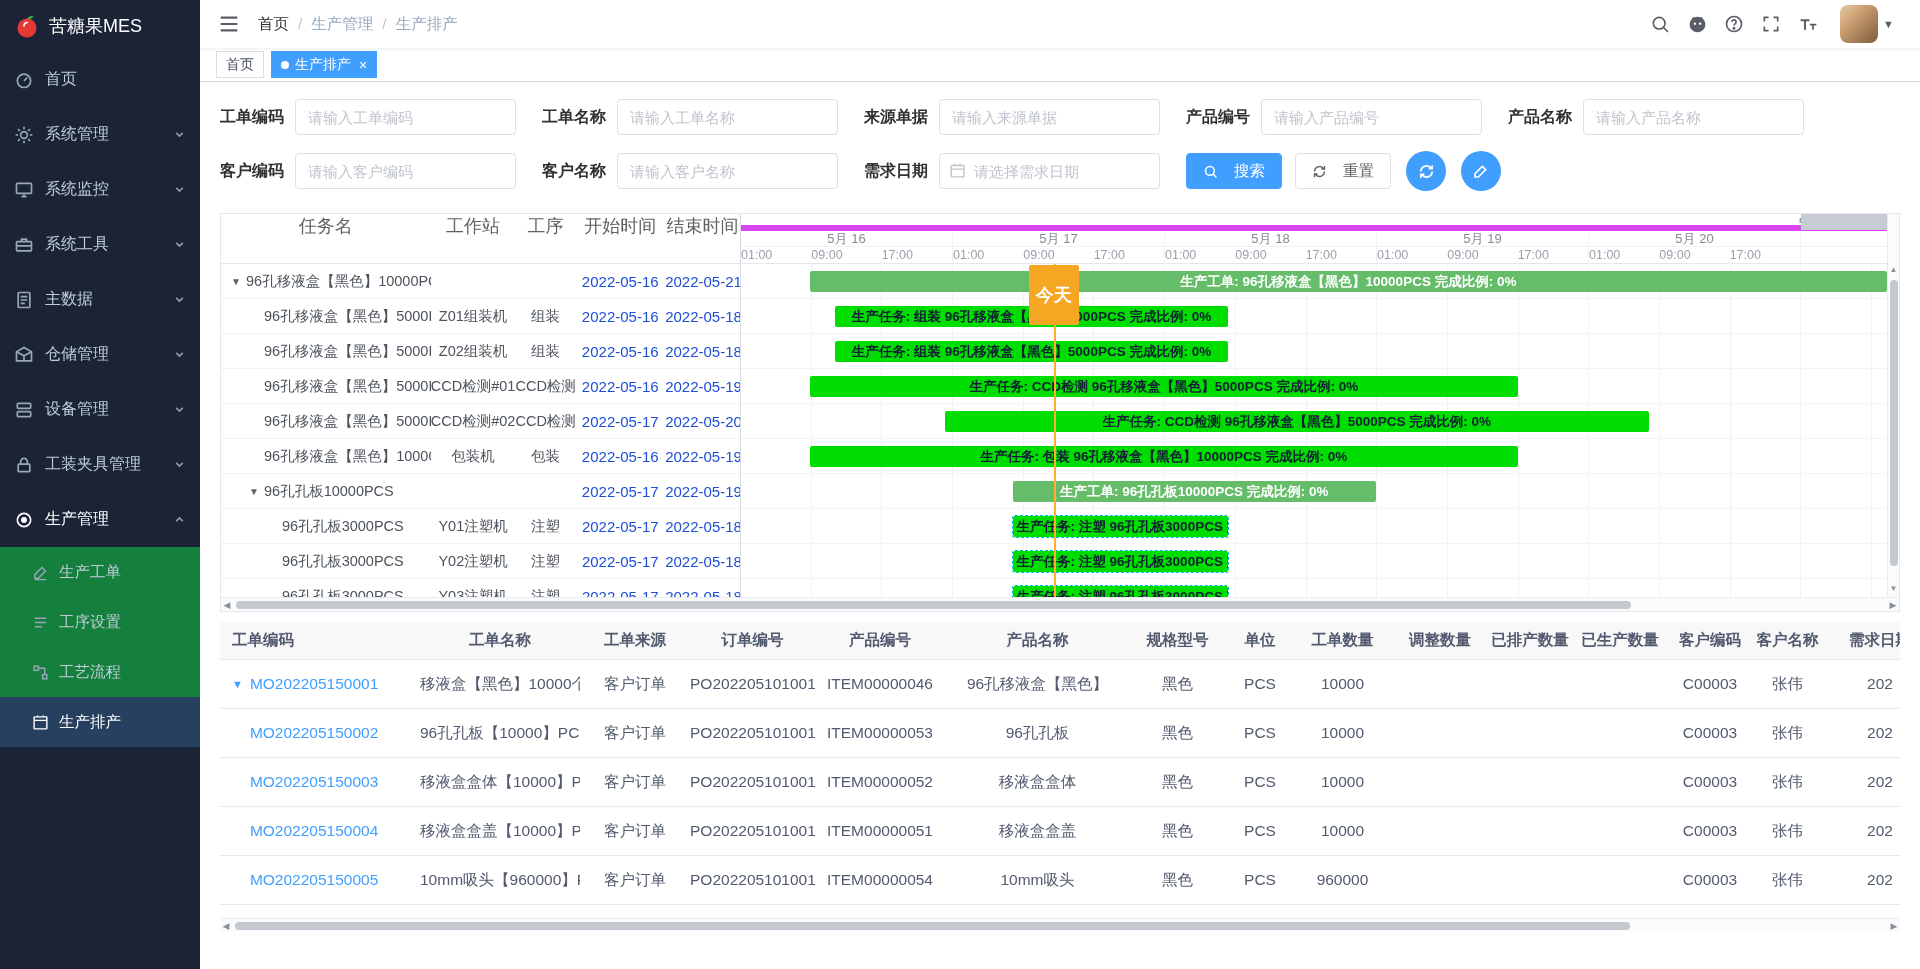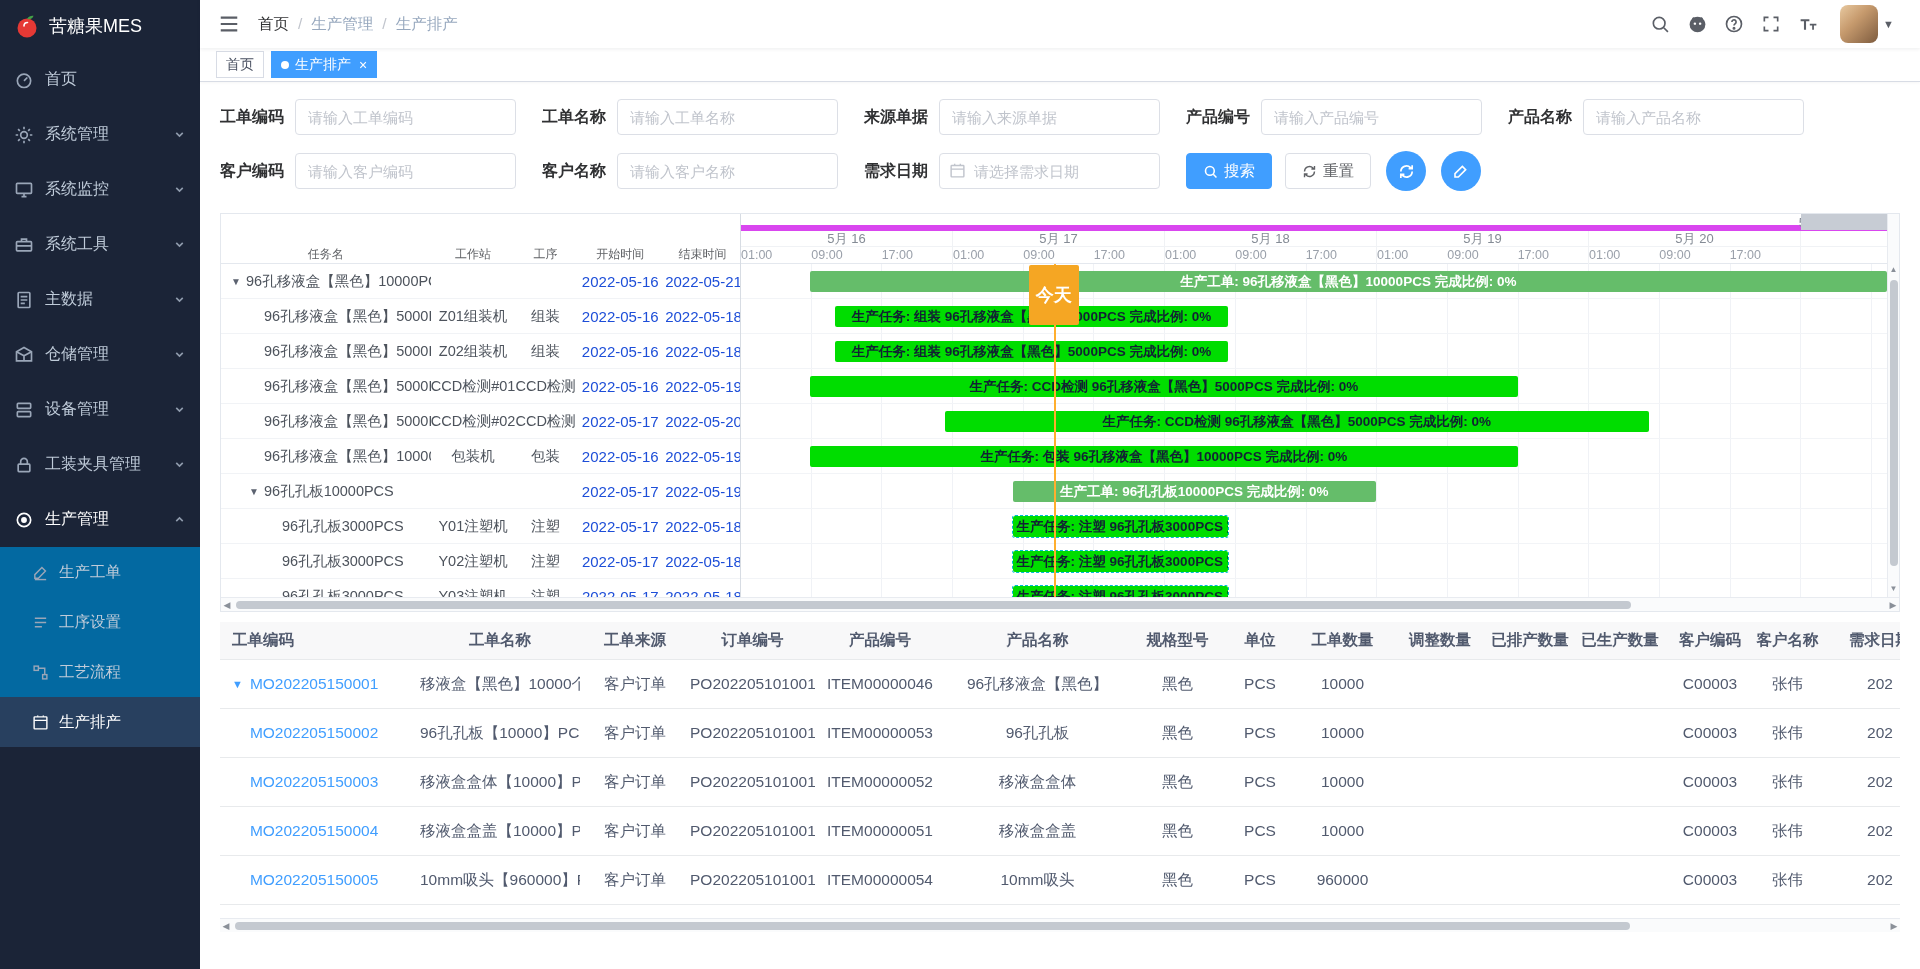--- a/index.html
+++ b/index.html
@@ -10,21 +10,21 @@
   
   .sidebar{width:200px;background:#1b2437;flex:none;display:flex;flex-direction:column;overflow:hidden}
   .logo{height:52px;display:flex;align-items:center;gap:9px;padding:0 14px;flex:none}
   .logo-text{color:#fff;font-size:18px;font-weight:400;white-space:nowrap}
   .menu{flex:1}
   .menu-item{height:55px;display:flex;align-items:center;padding:0 14px;color:#bfcbd9;font-size:16px;cursor:pointer;white-space:nowrap}
   .menu-item .mi-icon{width:20px;height:20px;margin-right:11px;flex:none;color:#9aa6b8}
   .menu-item.active{color:#fff}
   .menu-item.active .mi-icon{color:#fff}
   .mi-arrow{margin-left:auto;color:#8f9bac;width:13px;height:13px}
-  .submenu{background:#0369a1}
+  .submenu{background:#15803d}
   .submenu-item{height:50px;display:flex;align-items:center;padding:0 14px 0 32px;color:#bfcbd9;font-size:15.5px;cursor:pointer;white-space:nowrap}
   .submenu-item .mi-icon{width:17px;height:17px;margin-right:10px;color:#9aa6b8}
   .submenu-item.active{background:#28405f;color:#fff}
   .submenu-item.active .mi-icon{color:#fff}
 
   
   .main{flex:1;display:flex;flex-direction:column;min-width:0}
 
   .navbar{height:48px;flex:none;display:flex;align-items:center;padding:0 18px;background:#fff;box-shadow:0 1px 4px rgba(0,21,41,.08);position:relative;z-index:10}
   .hamburger{width:24px;height:24px;color:#5a5e66;cursor:pointer;background:none;border:none;display:flex;align-items:center}
@@ -47,31 +47,31 @@
   
   .filters{padding:17px 20px 4px;flex:none}
   .f-row{display:flex;align-items:center;margin-bottom:16px}
   .f-field{display:flex;align-items:center;margin-right:26px}
   .f-label{font-weight:700;font-size:16px;color:#303133;margin-right:11px;white-space:nowrap}
   .f-input{width:221px;height:36px;border:1px solid #dcdfe6;border-radius:4px;padding:0 12px;font-size:15px;color:#606266;outline:none;font-family:inherit}
   .f-input::placeholder{color:#c0c4cc}
   .date-wrap{position:relative}
   .date-wrap .f-input{padding-left:34px}
   .cal-icon{position:absolute;left:10px;top:9px;width:17px;height:17px;color:#c0c4cc}
-  .btn{height:36px;border-radius:4px;border:1px solid #dcdfe6;background:#fff;color:#606266;font-size:15.5px;padding:0 16px;display:inline-flex;align-items:center;gap:6px;cursor:pointer;font-family:Liberation Mono, monospace}
+  .btn{height:36px;border-radius:4px;border:1px solid #dcdfe6;background:#fff;color:#606266;font-size:15.5px;padding:0 16px;display:inline-flex;align-items:center;gap:16px;cursor:pointer;font-family:Liberation Mono, monospace}
   .btn.primary{background:#409eff;border-color:#409eff;color:#fff}
   .btn + .btn{margin-left:13px}
   .circle-btn{width:40px;height:40px;border-radius:50%;background:#409eff;border:none;color:#fff;margin-left:15px;display:inline-flex;align-items:center;justify-content:center;cursor:pointer}
   .btn-icon{width:15px;height:15px}
 
   
   .gantt-panel{margin:2px 20px 0;border:1px solid #e4e8ee;flex:none}
   .gantt-main{display:flex;position:relative}
   .gantt-left{width:520px;flex:none;border-right:1px solid #d7dce3}
-  .gl-header{height:50px;display:flex;align-items:flex-end;border-bottom:1px solid #e4e8ee;color:#606266;font-size:12px}
+  .gl-header{height:50px;display:flex;align-items:flex-start;border-bottom:1px solid #e4e8ee;color:#606266;font-size:18px}
   .glh{text-align:center;white-space:nowrap;overflow:hidden}
   .c-task{width:210px}.c-station{width:85px}.c-process{width:60px}.c-start{width:90px}.c-end{width:75px}
   .gl-body{height:333px;overflow:hidden}
   .gl-row{height:35px;display:flex;align-items:center;border-bottom:1px solid #f1f3f6;color:#4d535c;cursor:pointer}
   .glc{text-align:center;white-space:nowrap;overflow:hidden;font-size:14.5px}
   .gl-row .c-task{text-align:left;display:flex;align-items:center;padding-left:10px}
   .gl-row.lvl1 .c-task{padding-left:28px}
   .gl-row.lvl2 .c-task{padding-left:46px}
   .tcaret{width:15px;font-size:10px;color:#5c6270;visibility:hidden;flex:none}
   .gl-row.caret .tcaret{visibility:visible}

